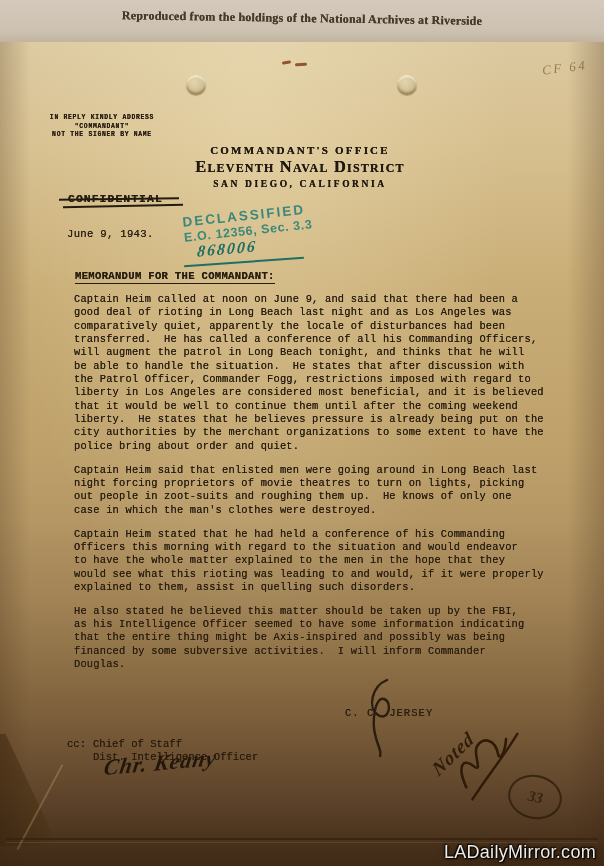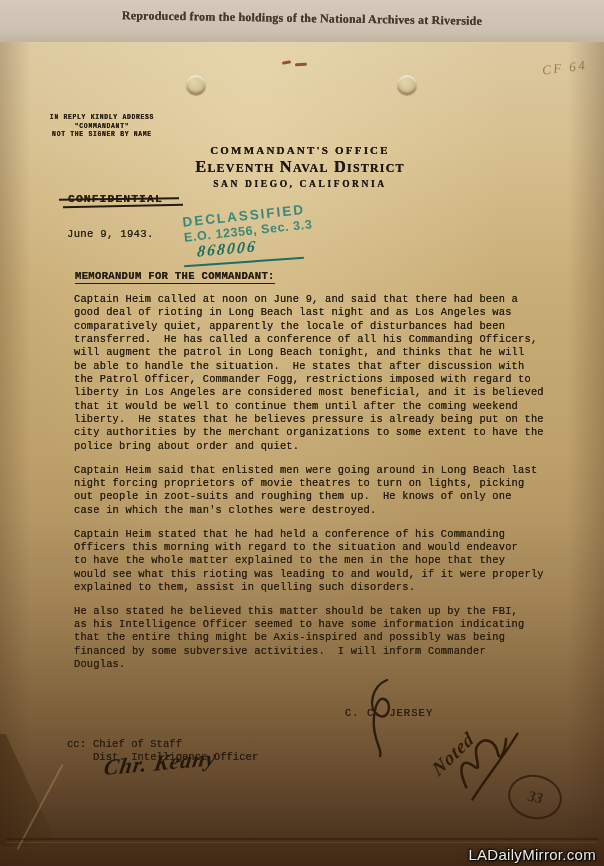--- a/index.html
+++ b/index.html
@@ -109,21 +109,21 @@
   .crease{position:absolute;left:6px;bottom:26px;width:592px;height:2px;background:rgba(45,25,8,.5);}
   .crease-hi{position:absolute;left:6px;bottom:23px;width:592px;height:1.5px;background:rgba(232,202,150,.22);}
   .corner-fold{
     position:absolute;left:0;bottom:20px;width:52px;height:112px;
     background:linear-gradient(65deg,#4e3519 0%,#5e4524 55%,rgba(0,0,0,0) 56%);
     opacity:.85;
   }
   .corner-edge{position:absolute;left:-8px;bottom:58px;width:96px;height:2px;background:rgba(215,180,120,.5);transform:rotate(-62deg);}
   .watermark{
     position:absolute;right:8px;bottom:3px;
-    font-size:15px;font-weight:500;color:#efece6;letter-spacing:.3px;
+    font-size:18px;font-weight:500;color:#efece6;letter-spacing:.3px;
     text-shadow:0 0 3px #000,1px 1px 1px #000,-1px -1px 1px rgba(0,0,0,.75),0 0 6px rgba(0,0,0,.6);
   }
 </style>
 </head>
 <body>
 
 <div class="photo">
 
   <div class="backdrop-strip">
     <div class="archive-note">Reproduced from the holdings of the National Archives at Riverside</div>

